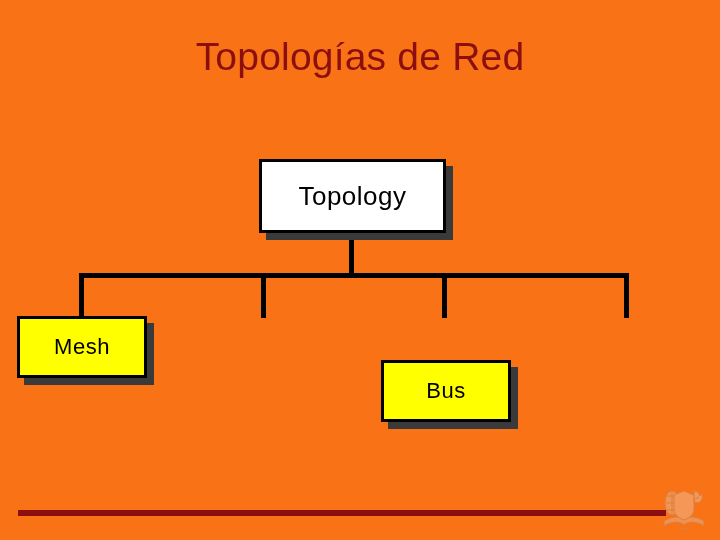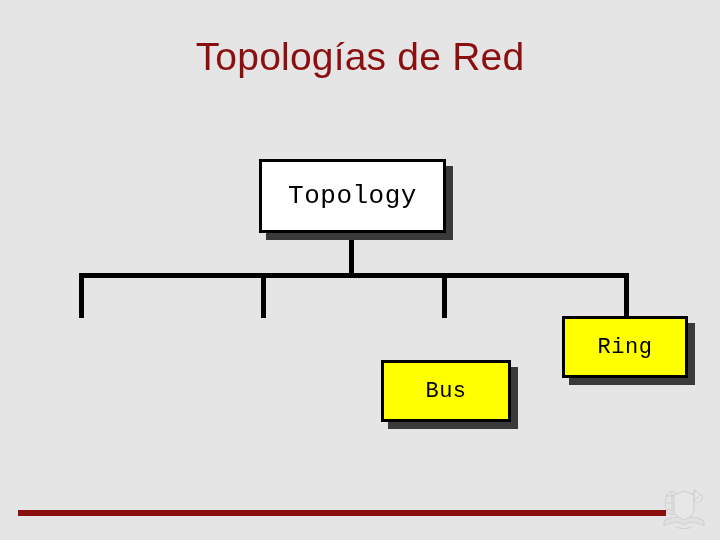--- a/index.html
+++ b/index.html
@@ -10,21 +10,21 @@
     width: 720px;
     height: 540px;
     background: #ffffff;
     font-family: "Liberation Sans", sans-serif;
     overflow: hidden;
   }
   #slide {
     position: relative;
     width: 720px;
     height: 540px;
-    background: #e5e5e5;
+    background: #f97316;
   }
 
   
   #slide-title {
     position: absolute;
     left: 0;
     top: 34px;
     width: 720px;
     text-align: center;
     font-family: "Liberation Sans", sans-serif;
@@ -52,21 +52,21 @@
   }
 
   
   .node {
     position: absolute;
     box-sizing: border-box;
     border: 3px solid #000000;
     display: flex;
     align-items: center;
     justify-content: center;
-    font-family: Liberation Mono, monospace;
+    font-family: Liberation Sans, sans-serif;
     color: #000000;
     box-shadow: 7px 7px 0 0 #3a3a3a;
   }
   .node-root {
     background: #ffffff;
     font-size: 26px;
     letter-spacing: 0.5px;
   }
   .node-leaf {
     background: #ffff00;
@@ -107,29 +107,29 @@
 
     <div class="connector" style="left:79px; top:273px; width:5px; height:45px;"></div>
     <div class="connector" style="left:261px; top:273px; width:5px; height:45px;"></div>
     <div class="connector" style="left:442px; top:273px; width:5px; height:45px;"></div>
     <div class="connector" style="left:624px; top:273px; width:5px; height:45px;"></div>
 
     <div class="node node-root" style="left:259px; top:159px; width:187px; height:74px;">
       <span>Topology</span>
     </div>
 
+    <div class="node node-leaf" style="left:17px; top:316px; width:130px; height:62px;">
+      <span>Mesh</span>
+    </div>
 
 
     <div class="node node-leaf" style="left:381px; top:316px; width:130px; height:62px;margin-top:44px;">
       <span>Bus</span>
     </div>
 
-    <div class="node node-leaf" style="left:562px; top:316px; width:126px; height:62px;">
-      <span>Ring</span>
-    </div>
 
   </div>
 
   <div id="footer-rule"></div>
 
   <div id="footer-emblem">
     <svg viewBox="0 0 52 52" width="52" height="52" aria-hidden="true">
       <g fill="none" stroke="#9a9a9a" stroke-width="1">
 
         <path d="M6 38 C14 33, 22 33, 26 37 C30 33, 38 33, 46 38 L46 43 C38 38, 30 38, 26 42 C22 38, 14 38, 6 43 Z" fill="#d8d8d8"></path>

